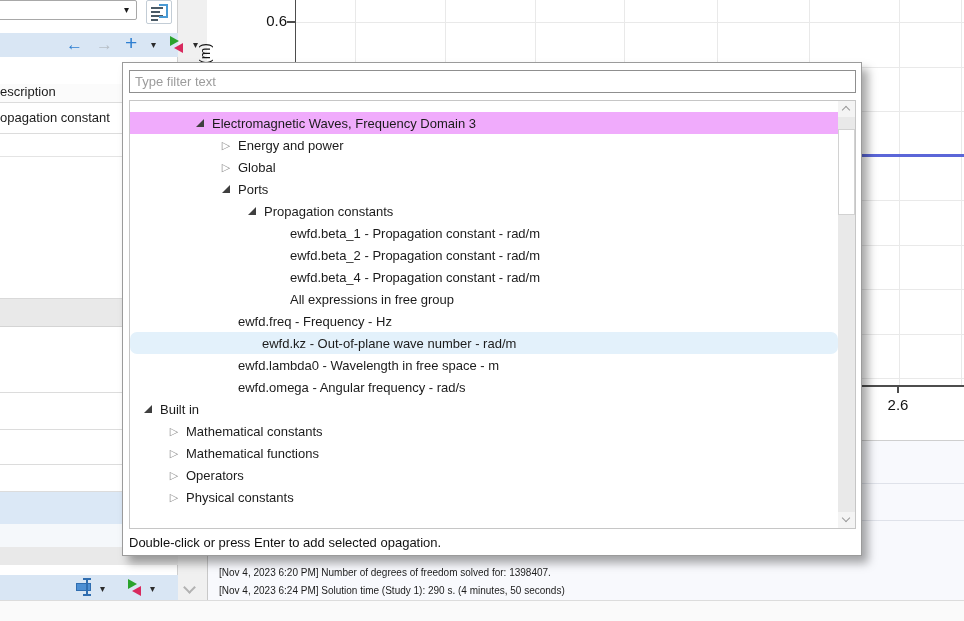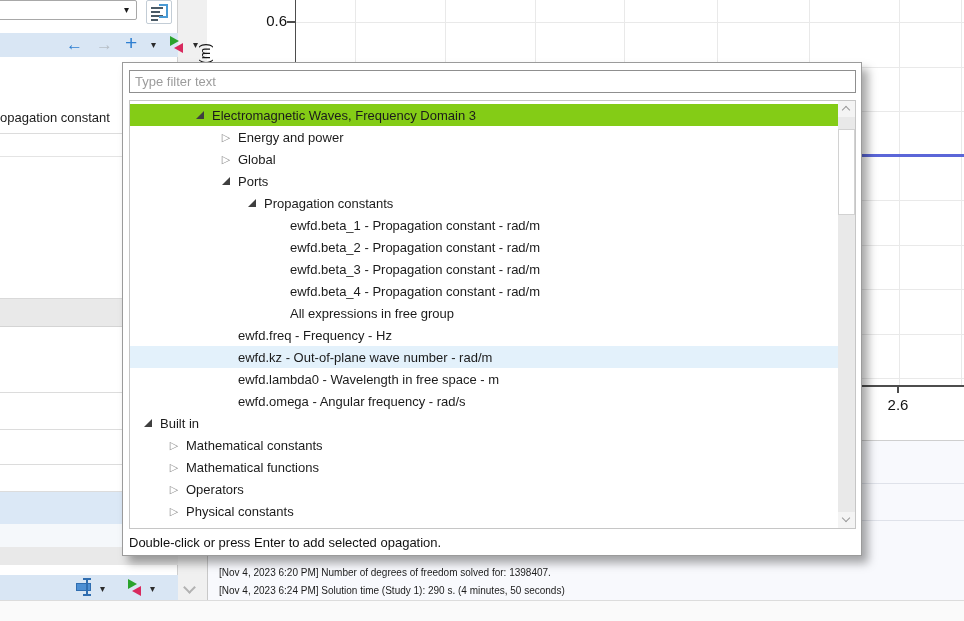--- a/index.html
+++ b/index.html
@@ -51,21 +51,21 @@
   .collapse-chevron { position:absolute; left:185px; top:583px; width:9px; height:9px; border:solid #b2b2b2; border-width:0 2px 2px 0; transform:rotate(45deg); }
   .status-bar { position:absolute; left:0; top:600px; width:964px; height:21px; background:#fafafa; border-top:1px solid #dcdcdc; }
 
   
   .popup { position:absolute; left:122px; top:62px; width:740px; height:494px; background:#fff; border:1px solid #9b9b9b; box-shadow:6px 7px 9px rgba(0,0,0,0.35); }
   .filter-input { position:absolute; left:6px; top:7px; width:727px; height:23px; border:1px solid #8f8f8f; font-family:"Liberation Sans",sans-serif; font-size:13px; padding:0 5px; color:#222; outline:none; }
   .filter-input::placeholder { color:#9c9c9c; }
   .tree { position:absolute; left:6px; top:37px; width:727px; height:429px; border:1px solid #c6c6c6; background:#fff; overflow:hidden; }
   .tree-rows { position:absolute; left:0; top:3px; right:17px; }
   .trow { height:22px; display:flex; align-items:center; font-size:13px; white-space:nowrap; }
-  .trow.sel { background:#84cc16; }
+  .trow.sel { background:#f0abfc;margin-top:8px; }
   .trow.hov { background:#e3f1fb; }
   .arrow-box { width:24px; flex:0 0 24px; display:flex; align-items:center; justify-content:center; }
   .arrow-exp { width:0; height:0; border-left:8px solid transparent; border-bottom:8px solid #3f3f3f; }
   .arrow-col { font-size:11px; color:#8a8a8a; line-height:11px; }
   .scrollbar { position:absolute; right:0; top:0; bottom:0; width:17px; background:#f1f1f1; }
   .sb-track { position:absolute; left:0; right:0; top:16px; bottom:16px; background:#e9e9e9; }
   .sb-thumb { position:absolute; left:0; top:28px; width:17px; height:86px; background:#fff; border:1px solid #d2d2d2; }
   .sb-btn { position:absolute; left:0; width:17px; height:16px; background:#f4f4f4; }
   .sb-btn.up { top:0; } .sb-btn.down { bottom:0; }
   .chev { position:absolute; left:5px; width:6px; height:6px; border:solid #9a9a9a; border-width:0 1.5px 1.5px 0; }
@@ -95,20 +95,21 @@
       <span class="arrow-glyph" style="left:96px; top:1px; color:#b6bec6;">→</span>
       <span class="arrow-glyph" style="left:125px; top:-1px; color:#2e7fd1; font-size:21px; font-weight:normal;">+</span>
       <span class="caret-sm" style="left:151px; top:6px;">▾</span>
       <span class="eval-ico" style="left:170px; top:3px;">
         <span class="eval-green"></span>
         <span class="eval-red"></span>
       </span>
       <span class="caret-sm" style="left:193px; top:6px;">▾</span>
     </div>
 
+    <div class="lp-row" style="top:84px; height:19px; background:#fbfbfb;">escription</div>
     <div class="lp-row" style="top:103px; height:31px; padding-top:7px;">opagation constant</div>
     <div class="lp-row" style="top:134px; height:23px; border-bottom-color:#e4e4e4;"></div>
     <div class="lp-row" style="top:157px; height:142px; border-bottom-color:#d9d9d9;"></div>
     <div class="lp-band" style="top:299px; height:28px; border-bottom:1px solid #d4d4d4;"></div>
     <div class="lp-row" style="top:327px; height:66px;"></div>
     <div class="lp-row" style="top:393px; height:37px;"></div>
     <div class="lp-row" style="top:430px; height:35px;"></div>
     <div class="lp-row" style="top:465px; height:27px;"></div>
     <div class="lp-row" style="top:492px; height:32px; background:#dbe8f6; border-bottom:none;"></div>
     <div class="lp-row" style="top:524px; height:23px; background:#f5f8fb; border-bottom:none;"></div>
@@ -207,35 +208,31 @@
           <div class="trow" style="padding-left: 136px;">
             <span class="arrow-box"></span>
             <span>ewfd.beta_1 - Propagation constant - rad/m</span>
           </div>
           <div class="trow" style="padding-left: 136px;">
             <span class="arrow-box"></span>
             <span>ewfd.beta_2 - Propagation constant - rad/m</span>
           </div>
           <div class="trow" style="padding-left: 136px;">
             <span class="arrow-box"></span>
-            <span>ewfd.beta_3 - Propagation constant - rad/m</span>
-          </div>
-          <div class="trow" style="padding-left: 136px;">
-            <span class="arrow-box"></span>
             <span>ewfd.beta_4 - Propagation constant - rad/m</span>
           </div>
           <div class="trow" style="padding-left: 136px;">
             <span class="arrow-box"></span>
             <span>All expressions in free group</span>
           </div>
           <div class="trow" style="padding-left: 84px;">
             <span class="arrow-box"></span>
             <span>ewfd.freq - Frequency - Hz</span>
           </div>
-          <div class="trow hov" style="padding-left: 84px;">
+          <div class="trow hov" style="padding-left: 108px; border-radius: 7px;">
             <span class="arrow-box"></span>
             <span>ewfd.kz - Out-of-plane wave number - rad/m</span>
           </div>
           <div class="trow" style="padding-left: 84px;">
             <span class="arrow-box"></span>
             <span>ewfd.lambda0 - Wavelength in free space - m</span>
           </div>
           <div class="trow" style="padding-left: 84px;">
             <span class="arrow-box"></span>
             <span>ewfd.omega - Angular frequency - rad/s</span>

